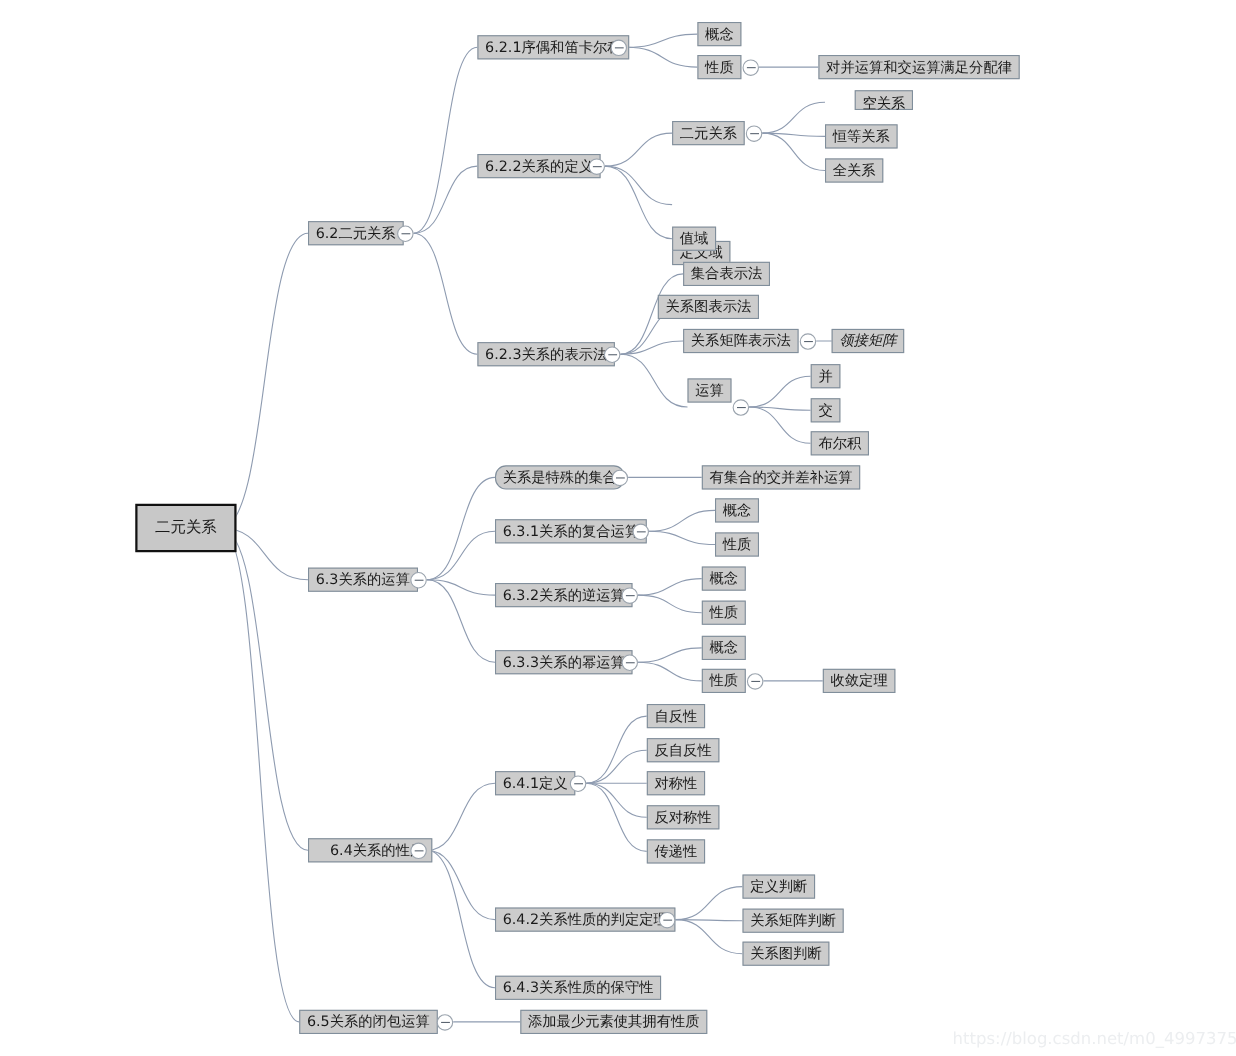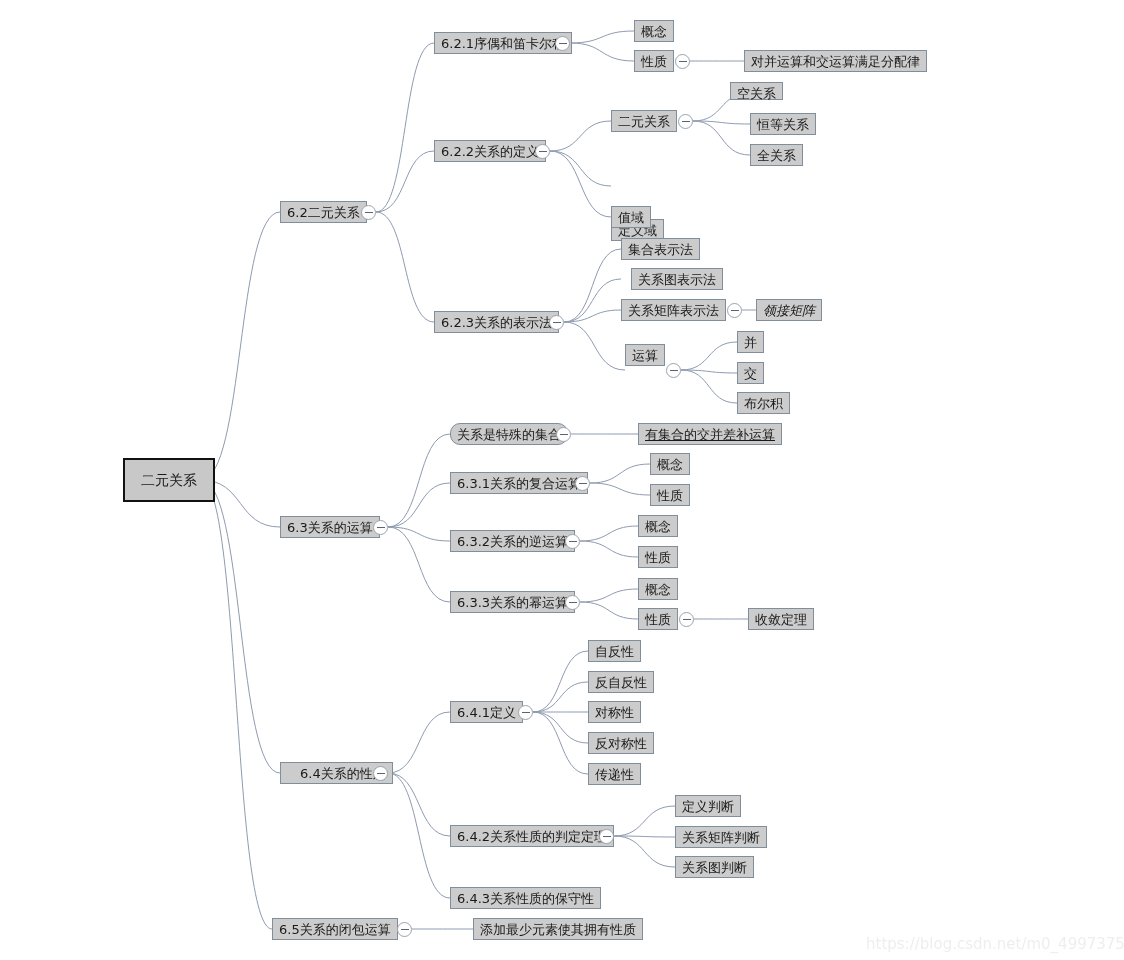--- a/index.html
+++ b/index.html
@@ -131,42 +131,42 @@
       <div class="node" style="left: 434px; top: 32px; min-width: 118px; height: 22px;">6.2.1序偶和笛卡尔积</div>
       <div class="toggle" style="left: 555px; top: 35.5px;"></div>
       <div class="node" style="left: 634px; top: 20px; min-width: 38px; height: 22px;">概念</div>
       <div class="node" style="left: 634px; top: 50px; min-width: 38px; height: 22px;">性质</div>
       <div class="toggle" style="left: 675px; top: 53.5px;"></div>
       <div class="node" style="left: 744px; top: 50px; min-width: 178px; height: 22px;">对并运算和交运算满足分配律</div>
       <div class="node" style="left: 434px; top: 140px; min-width: 98px; height: 22px;">6.2.2关系的定义</div>
       <div class="toggle" style="left: 535px; top: 143.5px;"></div>
       <div class="node" style="left: 611px; top: 110px; min-width: 64px; height: 22px;">二元关系</div>
       <div class="toggle" style="left: 678px; top: 113.5px;"></div>
-      <div class="node" style="left: 730px; top: 82px; min-width: 52px; height: 18px; font-family: Liberation Serif, serif;">空关系</div>
+      <div class="node" style="left: 777px; top: 82px; min-width: 52px; height: 18px; font-family: Liberation Serif, serif;">空关系</div>
       <div class="node" style="left: 750px; top: 113px; min-width: 64px; height: 22px;">恒等关系</div>
       <div class="node" style="left: 750px; top: 144px; min-width: 52px; height: 22px;">全关系</div>
       <div class="node" style="left: 611px; top: 175px; min-width: 52px; height: 22px; margin-top: 44px;">定义域</div>
       <div class="node" style="left: 611px; top: 206px; min-width: 38px; height: 22px;">值域</div>
       <div class="node" style="left: 434px; top: 311px; min-width: 112px; height: 22px;">6.2.3关系的表示法</div>
       <div class="toggle" style="left: 549px; top: 314.5px;"></div>
       <div class="node" style="left: 621px; top: 238px; min-width: 78px; height: 22px;">集合表示法</div>
-      <div class="node" style="left: 631px; top: 268px; min-width: 90px; height: 22px;">关系图表示法</div>
+      <div class="node" style="left: 598px; top: 268px; min-width: 90px; height: 22px;">关系图表示法</div>
       <div class="node" style="left: 621px; top: 299px; min-width: 103px; height: 22px;">关系矩阵表示法</div>
       <div class="toggle" style="left: 727px; top: 302.5px;"></div>
       <div class="node" style="left: 756px; top: 299px; min-width: 64px; height: 22px; font-style: italic;">领接矩阵</div>
       <div class="node" style="left: 625px; top: 344px; min-width: 38px; height: 22px;">运算</div>
       <div class="toggle" style="left: 666px; top: 362.5px;"></div>
       <div class="node" style="left: 737px; top: 331px; min-width: 26px; height: 22px;">并</div>
       <div class="node" style="left: 737px; top: 362px; min-width: 26px; height: 22px;">交</div>
       <div class="node" style="left: 737px; top: 392px; min-width: 52px; height: 22px;">布尔积</div>
       <div class="node" style="left: 280px; top: 516px; min-width: 90px; height: 22px;">6.3关系的运算</div>
       <div class="toggle" style="left: 373px; top: 519.5px;"></div>
       <div class="node" style="left: 450px; top: 423px; min-width: 103px; height: 22px; border-radius: 10px;">关系是特殊的集合</div>
       <div class="toggle" style="left: 556px; top: 426.5px;"></div>
-      <div class="node" style="left: 638px; top: 423px; min-width: 128px; height: 22px; text-decoration: underline;">有集合的交并差补运算</div>
+      <div class="node" style="left: 638px; top: 423px; min-width: 128px; height: 22px;">有集合的交并差补运算</div>
       <div class="node" style="left: 450px; top: 472px; min-width: 122px; height: 22px;">6.3.1关系的复合运算</div>
       <div class="toggle" style="left: 575px; top: 475.5px;"></div>
       <div class="node" style="left: 650px; top: 453px; min-width: 38px; height: 22px;">概念</div>
       <div class="node" style="left: 650px; top: 484px; min-width: 38px; height: 22px;">性质</div>
       <div class="node" style="left: 450px; top: 530px; min-width: 112px; height: 22px;">6.3.2关系的逆运算</div>
       <div class="toggle" style="left: 565px; top: 533.5px;"></div>
       <div class="node" style="left: 638px; top: 515px; min-width: 38px; height: 22px;">概念</div>
       <div class="node" style="left: 638px; top: 546px; min-width: 38px; height: 22px;">性质</div>
       <div class="node" style="left: 450px; top: 591px; min-width: 112px; height: 22px;">6.3.3关系的幂运算</div>
       <div class="toggle" style="left: 565px; top: 594.5px;"></div>

